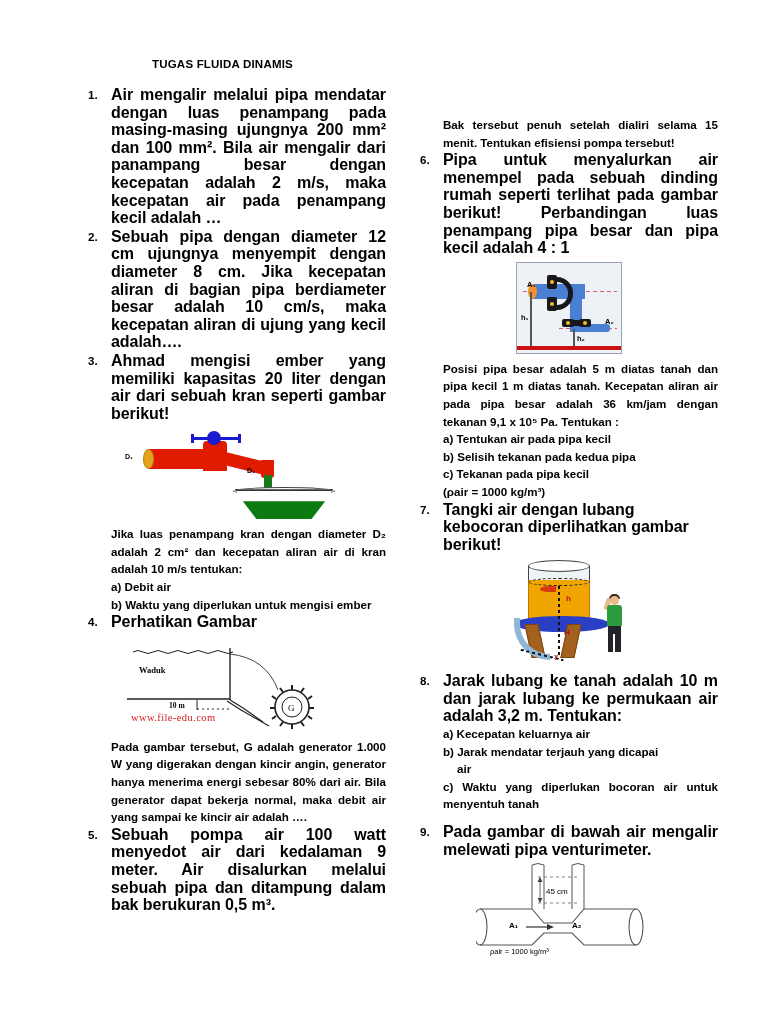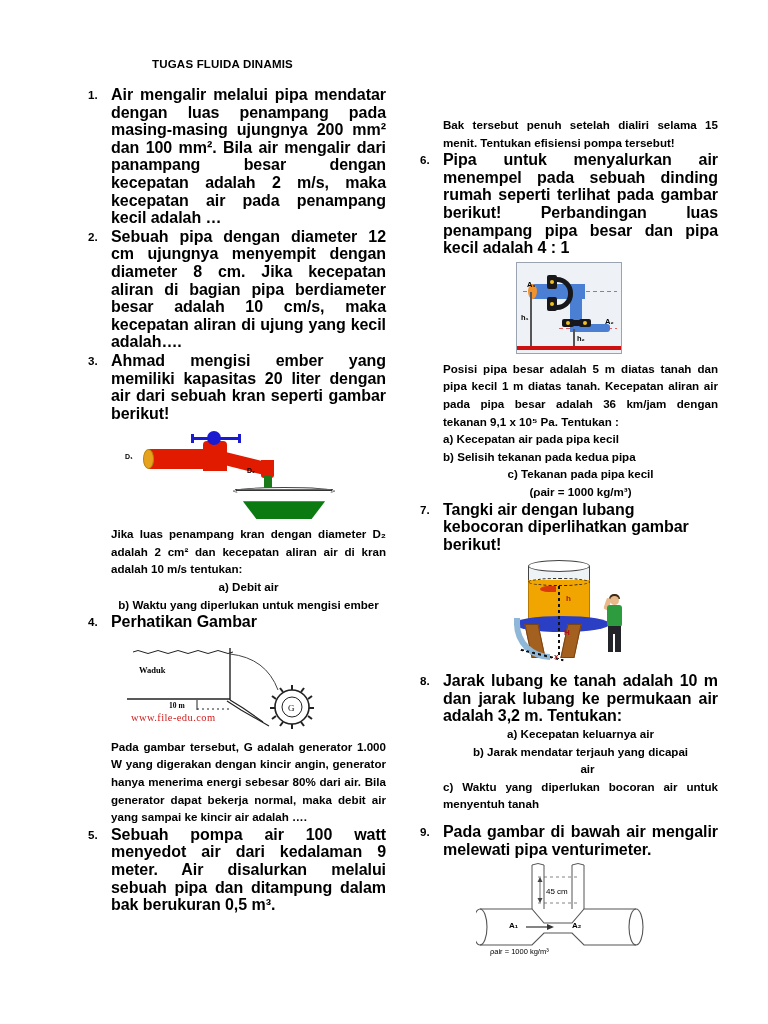--- a/index.html
+++ b/index.html
@@ -64,21 +64,21 @@
     font-weight: bold;
     line-height: 17.6px;
     text-align: justify;
     margin: 0 0 0 23px;
   }
   .sub {
     font-size: 11.6px;
     font-weight: bold;
     line-height: 17.6px;
     margin: 0;
-    text-align: center;
+    text-align: left;
   }
   .sub.justified { text-align: justify; }
   .indent-extra { padding-left: 14px; }
 
   .figwrap { width: 100%; display: flex; justify-content: center; }
 
   
   .fig-faucet { position: relative; width: 230px; height: 92px; margin: 4px 0 6px 6px; }
   .fp-body {
     position: absolute; left: 22px; top: 22px; width: 62px; height: 20px;
@@ -445,21 +445,21 @@
           <div class="pp-arr-h2"></div>
           <div class="pp-ground"></div>
           <span class="pl pl-a1">A₁</span>
           <span class="pl pl-a2">A₂</span>
           <span class="pl pl-h1">h₁</span>
           <span class="pl pl-h2">h₂</span>
         </div>
       </div>
 
       <p class="cont">Posisi pipa besar adalah 5 m diatas tanah dan pipa kecil 1 m diatas tanah. Kecepatan aliran air pada pipa besar adalah 36 km/jam dengan tekanan 9,1 x 10⁵ Pa. Tentukan :</p>
-      <p class="sub justified" style="margin-left:23px;">a) Kecepatan air pada pipa kecil</p>
+      <p class="sub justified" style="margin-left:23px;">a) Tentukan air pada pipa kecil</p>
       <p class="sub justified" style="margin-left:23px;">b) Selisih tekanan pada kedua pipa</p>
       <p class="sub" style="margin-left:23px;">c) Tekanan pada pipa kecil</p>
       <p class="sub" style="margin-left:23px;">(ρair = 1000 kg/m³)</p>
 
       <ol class="qlist">
         <li class="q">
           <span class="num">7.</span>
           <div class="body">
             <p class="para nojust">Tangki air dengan lubang kebocoran diperlihatkan gambar berikut!</p>
           </div>

